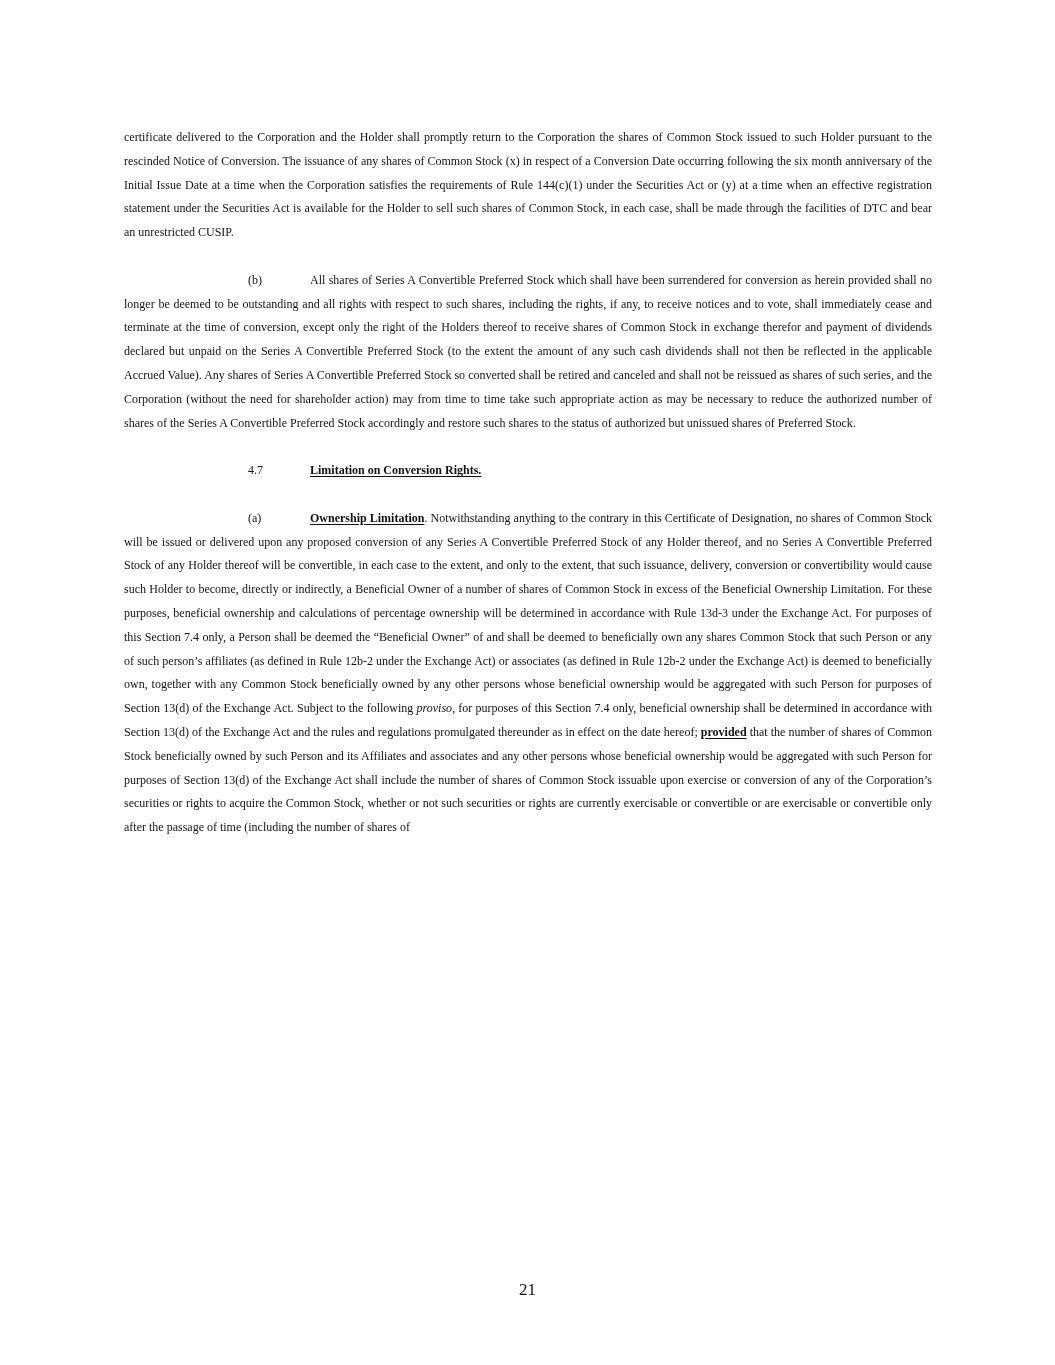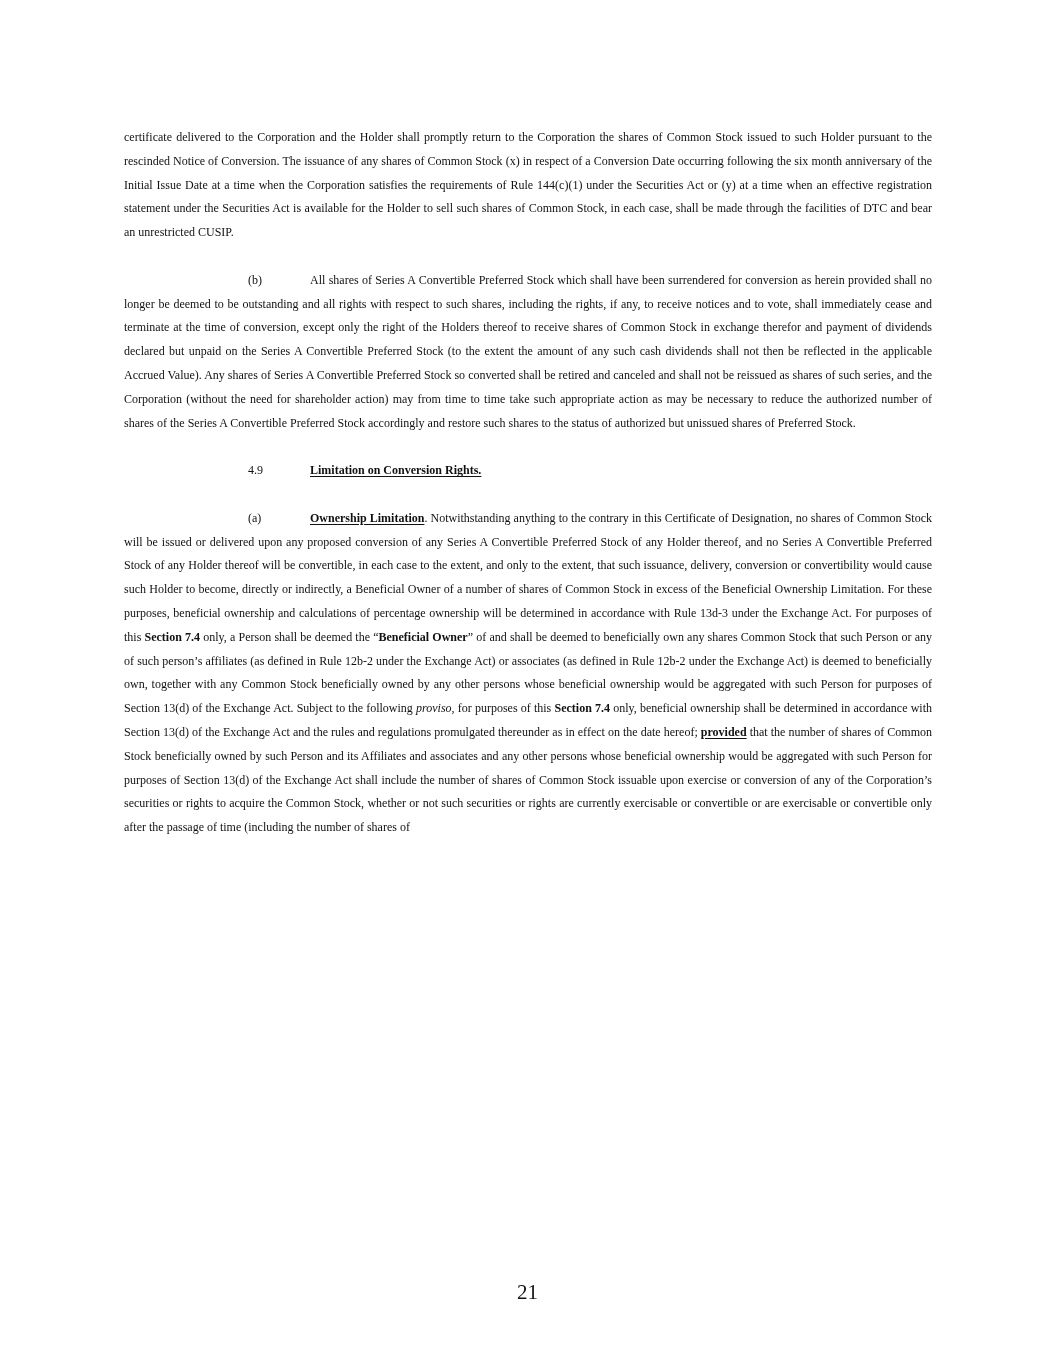--- a/index.html
+++ b/index.html
@@ -12,41 +12,41 @@
       font-family: "Liberation Serif", "DejaVu Serif", serif;
       font-size: 12px;
       line-height: 23.8px;
       color: #111111;
       text-align: justify;
     }
     .para { margin: 0 0 23.8px 0; }
     .para.first-indent { text-indent: 124px; }
     .label { display: inline-block; width: 62px; text-indent: 0; }
     .u { text-decoration: underline; text-underline-offset: 2px; font-weight: bold; }
-    .b { font-weight: bold; }
+    .b { font-weight: normal; }
     .i { font-style: italic; margin-top: 46px; }
     .heading { margin: 0 0 23.8px 0; text-indent: 124px; text-align: left; }
     .page-number {
       position: absolute;
       left: 0; width: 1055px;
       top: 1280px;
       text-align: center;
       font-family: "Liberation Serif", "DejaVu Serif", serif;
-      font-size: 21px;
+      font-size: 17px;
       color: #111111;
     }
   </style>
 </head>
 <body>
 
 <div class="page">
 
   <p class="para">certificate delivered to the Corporation and the Holder shall promptly return to the Corporation the shares of Common Stock issued to such Holder pursuant to the rescinded Notice of Conversion. The issuance of any shares of Common Stock (x) in respect of a Conversion Date occurring following the six month anniversary of the Initial Issue Date at a time when the Corporation satisfies the requirements of Rule 144(c)(1) under the Securities Act or (y) at a time when an effective registration statement under the Securities Act is available for the Holder to sell such shares of Common Stock, in each case, shall be made through the facilities of DTC and bear an unrestricted CUSIP.</p>
 
   <p class="para first-indent"><span class="label">(b)</span><span>All shares of Series A Convertible Preferred Stock which shall have been surrendered for conversion as herein provided shall no longer be deemed to be outstanding and all rights with respect to such shares, including the rights, if any, to receive notices and to vote, shall immediately cease and terminate at the time of conversion, except only the right of the Holders thereof to receive shares of Common Stock in exchange therefor and payment of dividends declared but unpaid on the Series A Convertible Preferred Stock (to the extent the amount of any such cash dividends shall not then be reflected in the applicable Accrued Value). Any shares of Series A Convertible Preferred Stock so converted shall be retired and canceled and shall not be reissued as shares of such series, and the Corporation (without the need for shareholder action) may from time to time take such appropriate action as may be necessary to reduce the authorized number of shares of the Series A Convertible Preferred Stock accordingly and restore such shares to the status of authorized but unissued shares of Preferred Stock.</span></p>
 
-  <p class="heading"><span class="label">4.9</span><span class="u">Limitation on Conversion Rights.</span></p>
+  <p class="heading"><span class="label">4.7</span><span class="u">Limitation on Conversion Rights.</span></p>
 
   <p class="para first-indent"><span class="label">(a)</span><span class="u">Ownership Limitation</span><span>. Notwithstanding anything to the contrary in this Certificate of Designation, no shares of Common Stock will be issued or delivered upon any proposed conversion of any Series A Convertible Preferred Stock of any Holder thereof, and no Series A Convertible Preferred Stock of any Holder thereof will be convertible, in each case to the extent, and only to the extent, that such issuance, delivery, conversion or convertibility would cause such Holder to become, directly or indirectly, a Beneficial Owner of a number of shares of Common Stock in excess of the Beneficial Ownership Limitation. For these purposes, beneficial ownership and calculations of percentage ownership will be determined in accordance with Rule 13d-3 under the Exchange Act. For purposes of this </span><span class="b">Section 7.4</span><span> only, a Person shall be deemed the “</span><span class="b">Beneficial Owner</span><span>” of and shall be deemed to beneficially own any shares Common Stock that such Person or any of such person’s affiliates (as defined in Rule 12b-2 under the Exchange Act) or associates (as defined in Rule 12b-2 under the Exchange Act) is deemed to beneficially own, together with any Common Stock beneficially owned by any other persons whose beneficial ownership would be aggregated with such Person for purposes of Section 13(d) of the Exchange Act. Subject to the following </span><span class="i">proviso</span><span>, for purposes of this </span><span class="b">Section 7.4</span><span> only, beneficial ownership shall be determined in accordance with Section 13(d) of the Exchange Act and the rules and regulations promulgated thereunder as in effect on the date hereof; </span><span class="u">provided</span><span> that the number of shares of Common Stock beneficially owned by such Person and its Affiliates and associates and any other persons whose beneficial ownership would be aggregated with such Person for purposes of Section 13(d) of the Exchange Act shall include the number of shares of Common Stock issuable upon exercise or conversion of any of the Corporation’s securities or rights to acquire the Common Stock, whether or not such securities or rights are currently exercisable or convertible or are exercisable or convertible only after the passage of time (including the number of shares of</span></p>
 
 </div>
 
 <div class="page-number">21</div>
 
 </body></html>

